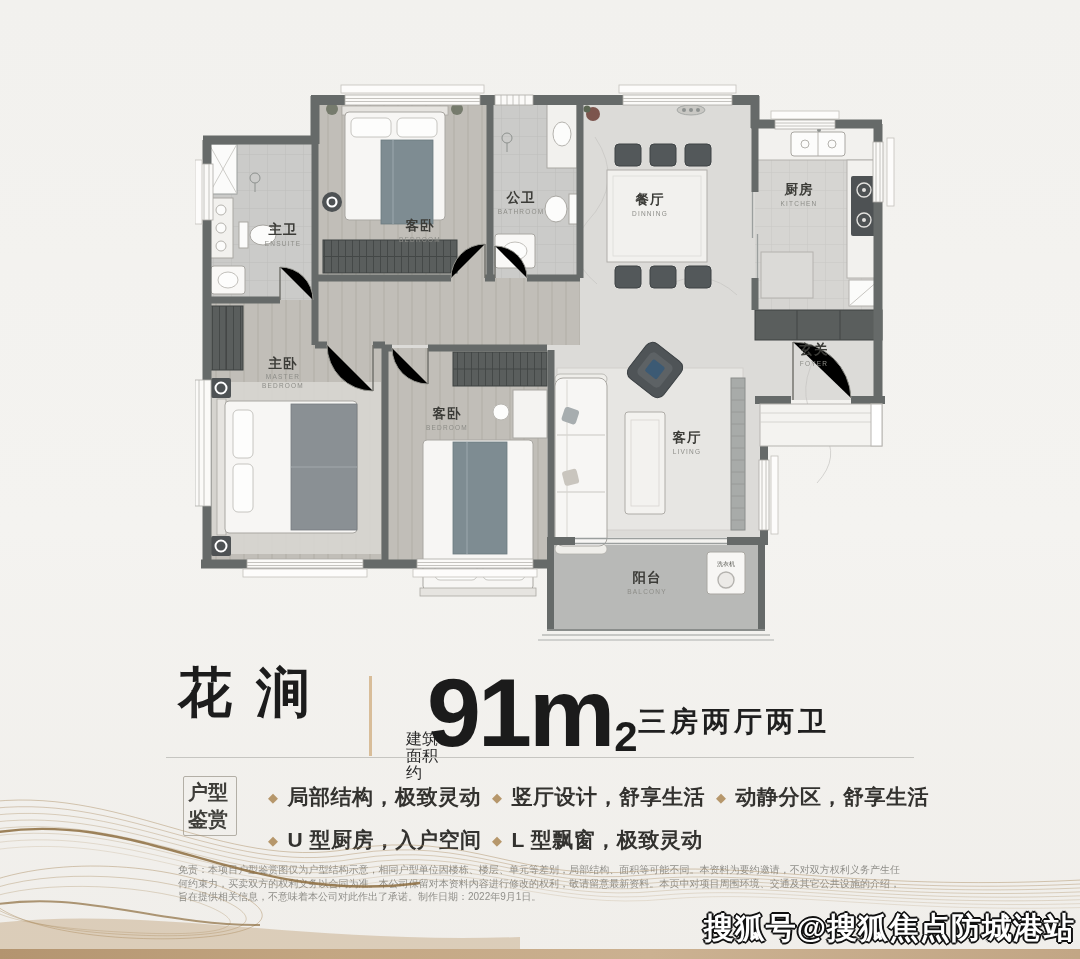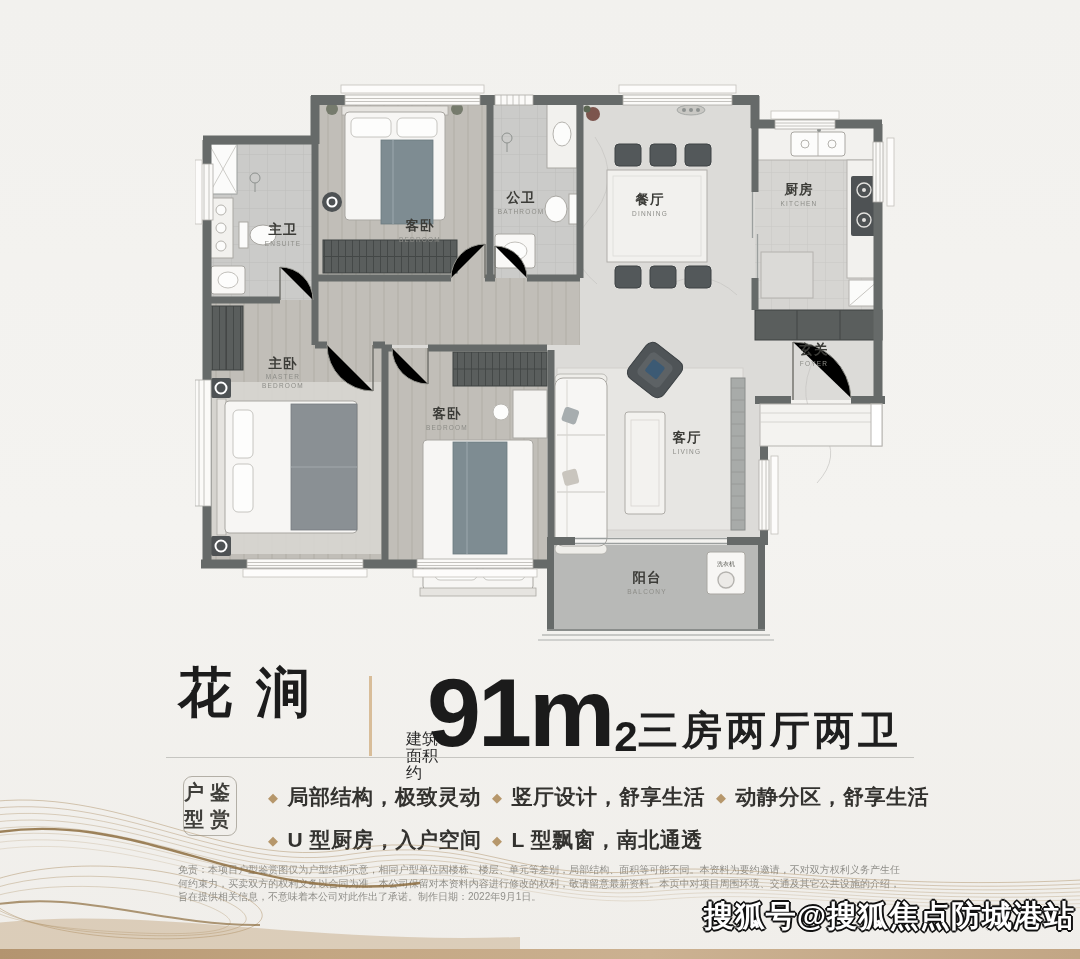--- a/index.html
+++ b/index.html
@@ -10,41 +10,41 @@
 
   
   .plan-name{position:absolute;left:178px;top:664px;font-family:"Liberation Serif","DejaVu Serif",serif;
              font-size:54px;font-weight:600;color:#1c1c1c;letter-spacing:24px;line-height:1.1;}
   .v-divider{position:absolute;left:369px;top:676px;width:3px;height:80px;background:#d8bd99;}
   .area-prefix{position:absolute;left:406px;top:730px;color:#2b2b2b;font-size:16px;line-height:17px;font-weight:400;}
   .area-prefix .jline{display:flex;justify-content:space-between;width:46px;}
   .area-wrap{position:absolute;left:427px;top:664px;display:flex;align-items:flex-end;color:#1b1b1b;}
   .area-num{font-size:97px;font-weight:700;letter-spacing:-3px;line-height:1.0;}
   .area-sup{font-size:42px;font-weight:700;margin-top:4px;margin-left:2px;}
-  .layout-desc{position:absolute;left:638px;top:703px;font-size:40px;font-weight:600;color:#1f1f1f;letter-spacing:4px;}
+  .layout-desc{position:absolute;left:638px;top:703px;font-size:28px;font-weight:600;color:#1f1f1f;letter-spacing:4px;}
   .section-line{position:absolute;left:166px;top:757px;width:748px;height:1px;background:#c6c5c1;}
 
   
   .badge{position:absolute;left:183px;top:776px;width:52px;height:58px;border:1.5px solid #b3afa6;
-         border-radius:9px;display:flex;justify-content:center;align-items:center;
+         border-radius:2px;display:flex;flex-direction:column;justify-content:center;align-items:center;
          color:#3f3e3a;font-weight:700;font-size:20px;line-height:27px;}
   .badge .jline{display:flex;justify-content:space-between;width:44px;}
   .feature{position:absolute;display:flex;align-items:center;gap:9px;font-size:21px;font-weight:600;color:#33322f;letter-spacing:0.5px;}
   .feature .dia{color:#b6976b;font-size:13px;line-height:1;}
   .f1{left:268px;top:783px;} .f2{left:268px;top:826px;}
   .f3{left:492px;top:783px;} .f4{left:492px;top:826px;}
   .f5{left:716px;top:783px;}
 
   
   .disclaimer{position:absolute;left:178px;top:853px;width:722px;font-size:10px;line-height:13.5px;
               color:#908f8a;text-align:justify;}
   .waves{position:absolute;left:0;bottom:9px;}
   .bottom-band{position:absolute;left:0;bottom:0;width:1080px;height:10px;
                background:linear-gradient(90deg,#b3946f 0%,#c3a682 30%,#cbb191 60%,#c2a685 100%);}
-  .watermark{position:absolute;right:5px;bottom:22px;font-size:30px;font-weight:700;color:#ffffff;letter-spacing:1px;
+  .watermark{position:absolute;right:5px;bottom:10px;font-size:30px;font-weight:700;color:#ffffff;letter-spacing:1px;
              text-shadow:-2px 0 0 #111,2px 0 0 #111,0 -2px 0 #111,0 2px 0 #111,
                          -1px -1px 0 #111,1px -1px 0 #111,-1px 1px 0 #111,1px 1px 0 #111;}
 </style>
 </head>
 <body>
 
 <div class="stage">
 
   <svg style="position:absolute;left:195px;top:82px;" width="725" height="560" viewBox="0 0 725 560">
     <defs>
@@ -419,21 +419,21 @@
   <div class="feature f2">
     <span class="dia">◆</span>
     <span>U 型厨房，入户空间</span>
   </div>
   <div class="feature f3">
     <span class="dia">◆</span>
     <span>竖厅设计，舒享生活</span>
   </div>
   <div class="feature f4">
     <span class="dia">◆</span>
-    <span>L 型飘窗，南北通透</span>
+    <span>L 型飘窗，极致灵动</span>
   </div>
   <div class="feature f5">
     <span class="dia">◆</span>
     <span>动静分区，舒享生活</span>
   </div>
 
   <p class="disclaimer">免责：本项目户型鉴赏图仅为户型结构示意，相同户型单位因楼栋、楼层、单元等差别，局部结构、面积等可能不同。本资料为要约邀请，不对双方权利义务产生任何约束力，买卖双方的权利义务以合同为准。本公司保留对本资料内容进行修改的权利，敬请留意最新资料。本页中对项目周围环境、交通及其它公共设施的介绍，旨在提供相关信息，不意味着本公司对此作出了承诺。制作日期：2022年9月1日。</p>
 
   <svg class="waves" width="1080" height="175" viewBox="0 0 1080 175">
     <g fill="none" stroke="#a8895d">

